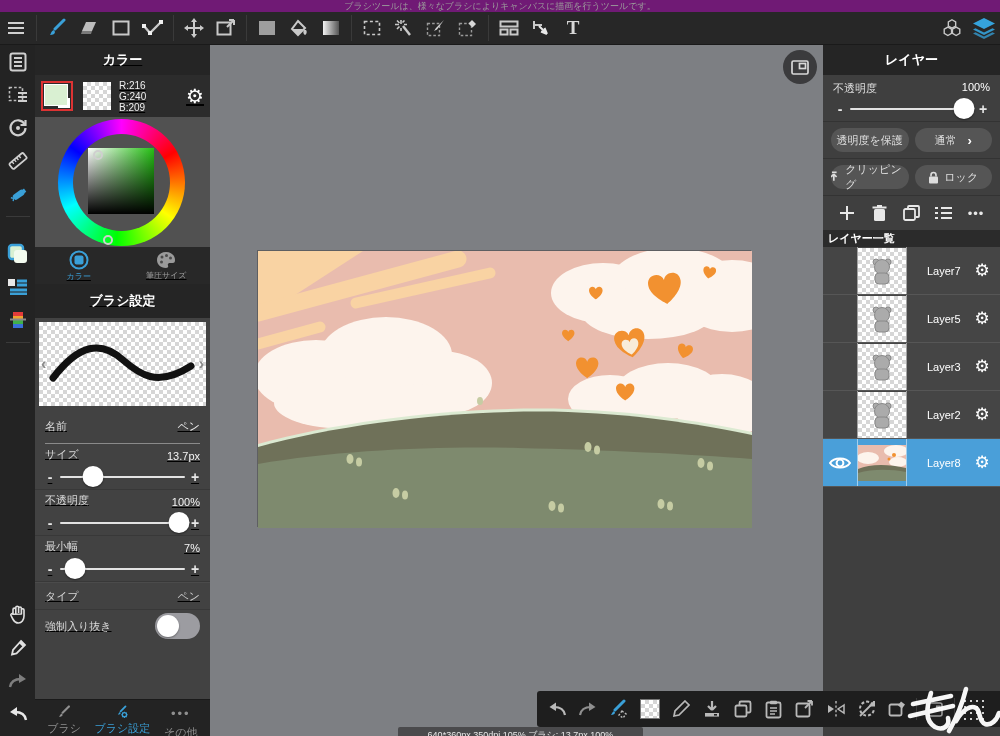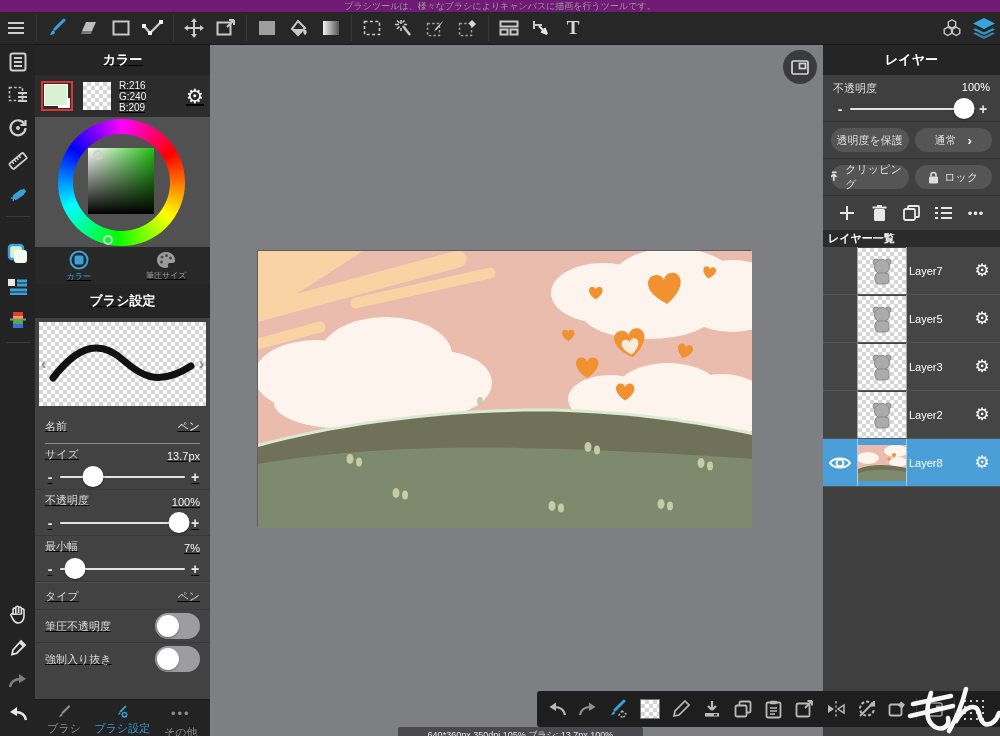--- a/index.html
+++ b/index.html
@@ -110,21 +110,21 @@
   #rp-iconrow .ic { width:24px; height:22px; display:flex; align-items:center; justify-content:center; }
   #layers-list-header { height:17px; background:#2b2b2b; color:#fff; font-size:11px; font-weight:bold;
     display:flex; align-items:center; padding:0 5px; }
   .layer-row { height:48px; display:flex; align-items:stretch; background:#454545;
     border-bottom:1px solid #565656; position:relative; }
   .layer-row.selected { background:#4a9fd9; }
   .eye-cell { width:34px; display:flex; align-items:center; justify-content:center; color:#fff; }
   .thumb-cell { width:50px; border-left:1px solid rgba(255,255,255,.5); border-right:1px solid rgba(255,255,255,.5);
     display:flex; align-items:center; justify-content:center; }
   .thumb { width:48px; height:46px; display:flex; align-items:center; justify-content:center; }
-  .layer-name { flex:1; color:#fff; font-size:11px; display:flex; align-items:center; padding-left:2px; }
+  .layer-name { flex:1; color:#fff; font-size:11px; display:flex; align-items:center; padding-left:20px; }
   .gear-cell { width:36px; display:flex; align-items:center; justify-content:center; color:#fff; font-size:17px; }
 
   
   #bottom-bar { left:537px; top:691px; width:463px; height:36px; background:#1e1e1e; border-radius:3px 0 0 3px;
     display:flex; align-items:center; padding:0 4px; }
   .bb-btn { width:31px; height:30px; display:flex; align-items:center; justify-content:center; color:#b9b9b9; }
   .bb-div { width:1px; height:22px; background:#3c3c3c; margin:0 3px; }
   #drag-dots { width:26px; height:26px; margin-left:2px;
     background-image:radial-gradient(#cfcfcf 1.2px, transparent 1.3px); background-size:6px 6px;
     background-position:2px 2px; }
@@ -479,26 +479,20 @@
         </div>
       <span class="plus">+</span>
     </div>
     <div class="sec-div"></div>
 
     <div class="kv-row" style="height:27px">
       <span>タイプ</span>
       <span class="val" style="color:#cfcfcf">ペン</span>
     </div>
 
-    <div class="toggle-row">
-      <span>筆圧不透明度</span>
-      <div class="toggle">
-          <div class="dot"></div>
-        </div>
-    </div>
     <div class="toggle-row">
       <span>強制入り抜き</span>
       <div class="toggle">
           <div class="dot"></div>
         </div>
     </div>
 
     <div id="lp-bottom">
       <div class="lpb-tab">
         <svg width="18" height="18" viewBox="0 0 20 20">

